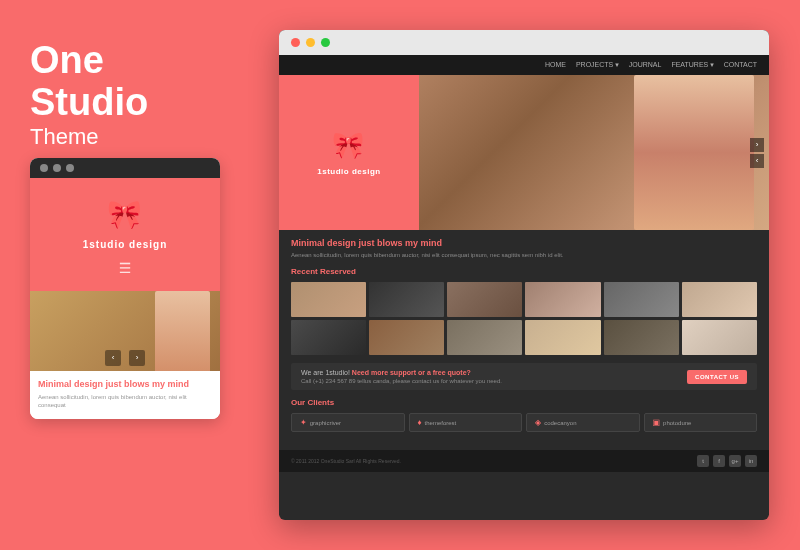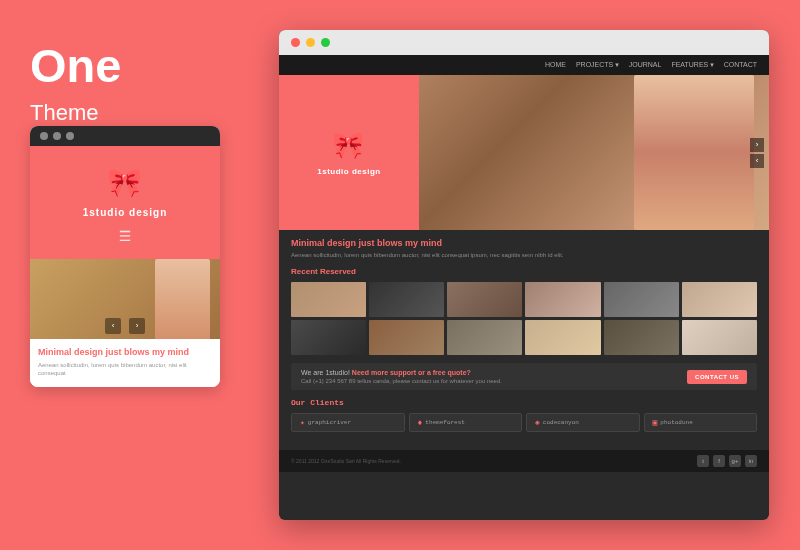--- a/index.html
+++ b/index.html
@@ -16,28 +16,28 @@
     
     .left-panel {
       width: 248px;
       background: #f96b6b;
       padding: 40px 30px 20px 30px;
       display: flex;
       flex-direction: column;
       color: white;
     }
     .theme-title {
-      font-size: 47px;
+      font-size: 38px;
       font-weight: 900;
       line-height: 1.1;
-      margin-bottom: 8px;
     }
     .theme-subtitle {
       font-size: 22px;
       font-weight: 300;
+      margin-bottom: 8px;
     }
     .theme-author {
       font-size: 13px;
       font-weight: 400;
       opacity: 0.9;
       margin-bottom: 30px;
     }
 
     
     .mobile-mockup {
@@ -325,21 +325,21 @@
       color: white;
       font-size: 6px;
       padding: 4px 8px;
       border: none;
       border-radius: 2px;
       cursor: pointer;
       font-weight: 700;
       letter-spacing: 0.5px;
     }
 
-    .clients-section { margin-bottom: 8px; font-family: Liberation Mono, monospace; }
+    .clients-section { margin-bottom: 8px; }
     .clients-grid {
       display: flex;
       gap: 4px;
       margin-top: 4px;
     }
     .client-badge {
       background: #333;
       border: 1px solid #444;
       padding: 4px 8px;
       border-radius: 2px;
@@ -384,20 +384,21 @@
       cursor: pointer;
     }
   </style>
 </head>
 <body>
 
 <div class="left-panel">
   <div>
     <div class="theme-title">
       <span>One</span><br>
+      <span>Studio</span>
     </div>
     <div class="theme-subtitle">Theme</div>
   </div>
 
   <div class="mobile-mockup">
     <div class="mobile-header">
       <div class="mobile-dot"></div>
       <div class="mobile-dot"></div>
       <div class="mobile-dot"></div>
     </div>

